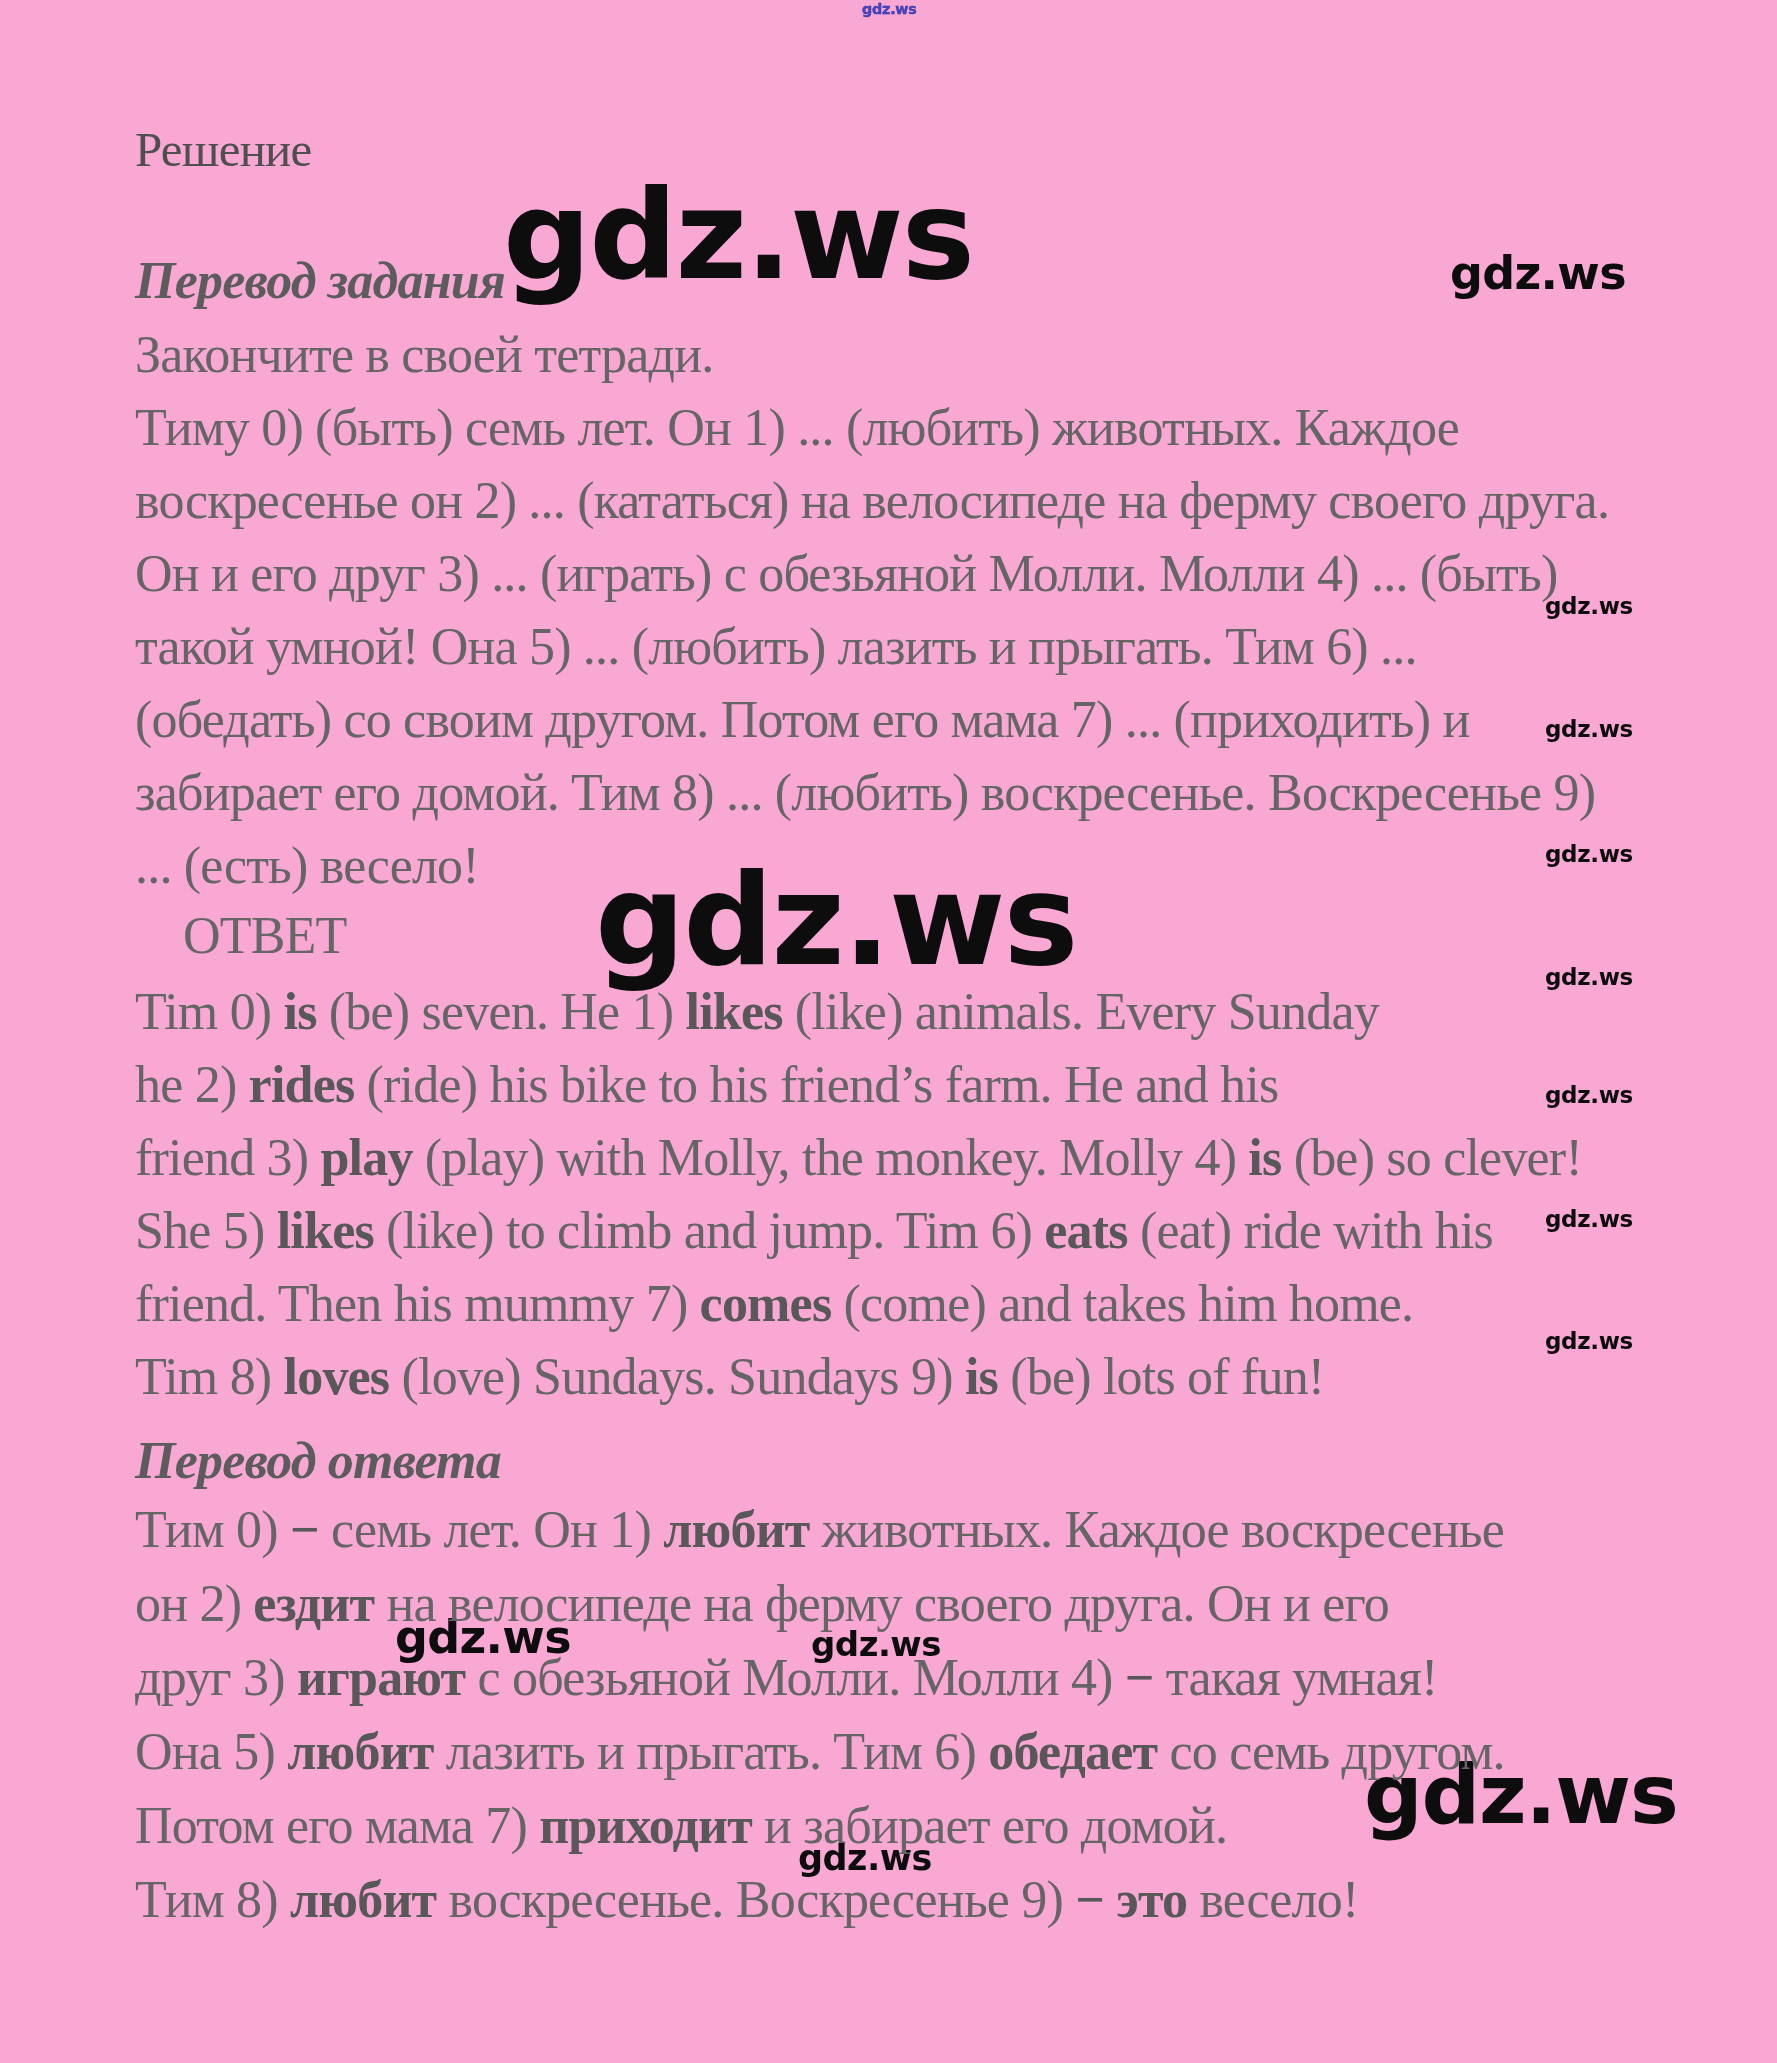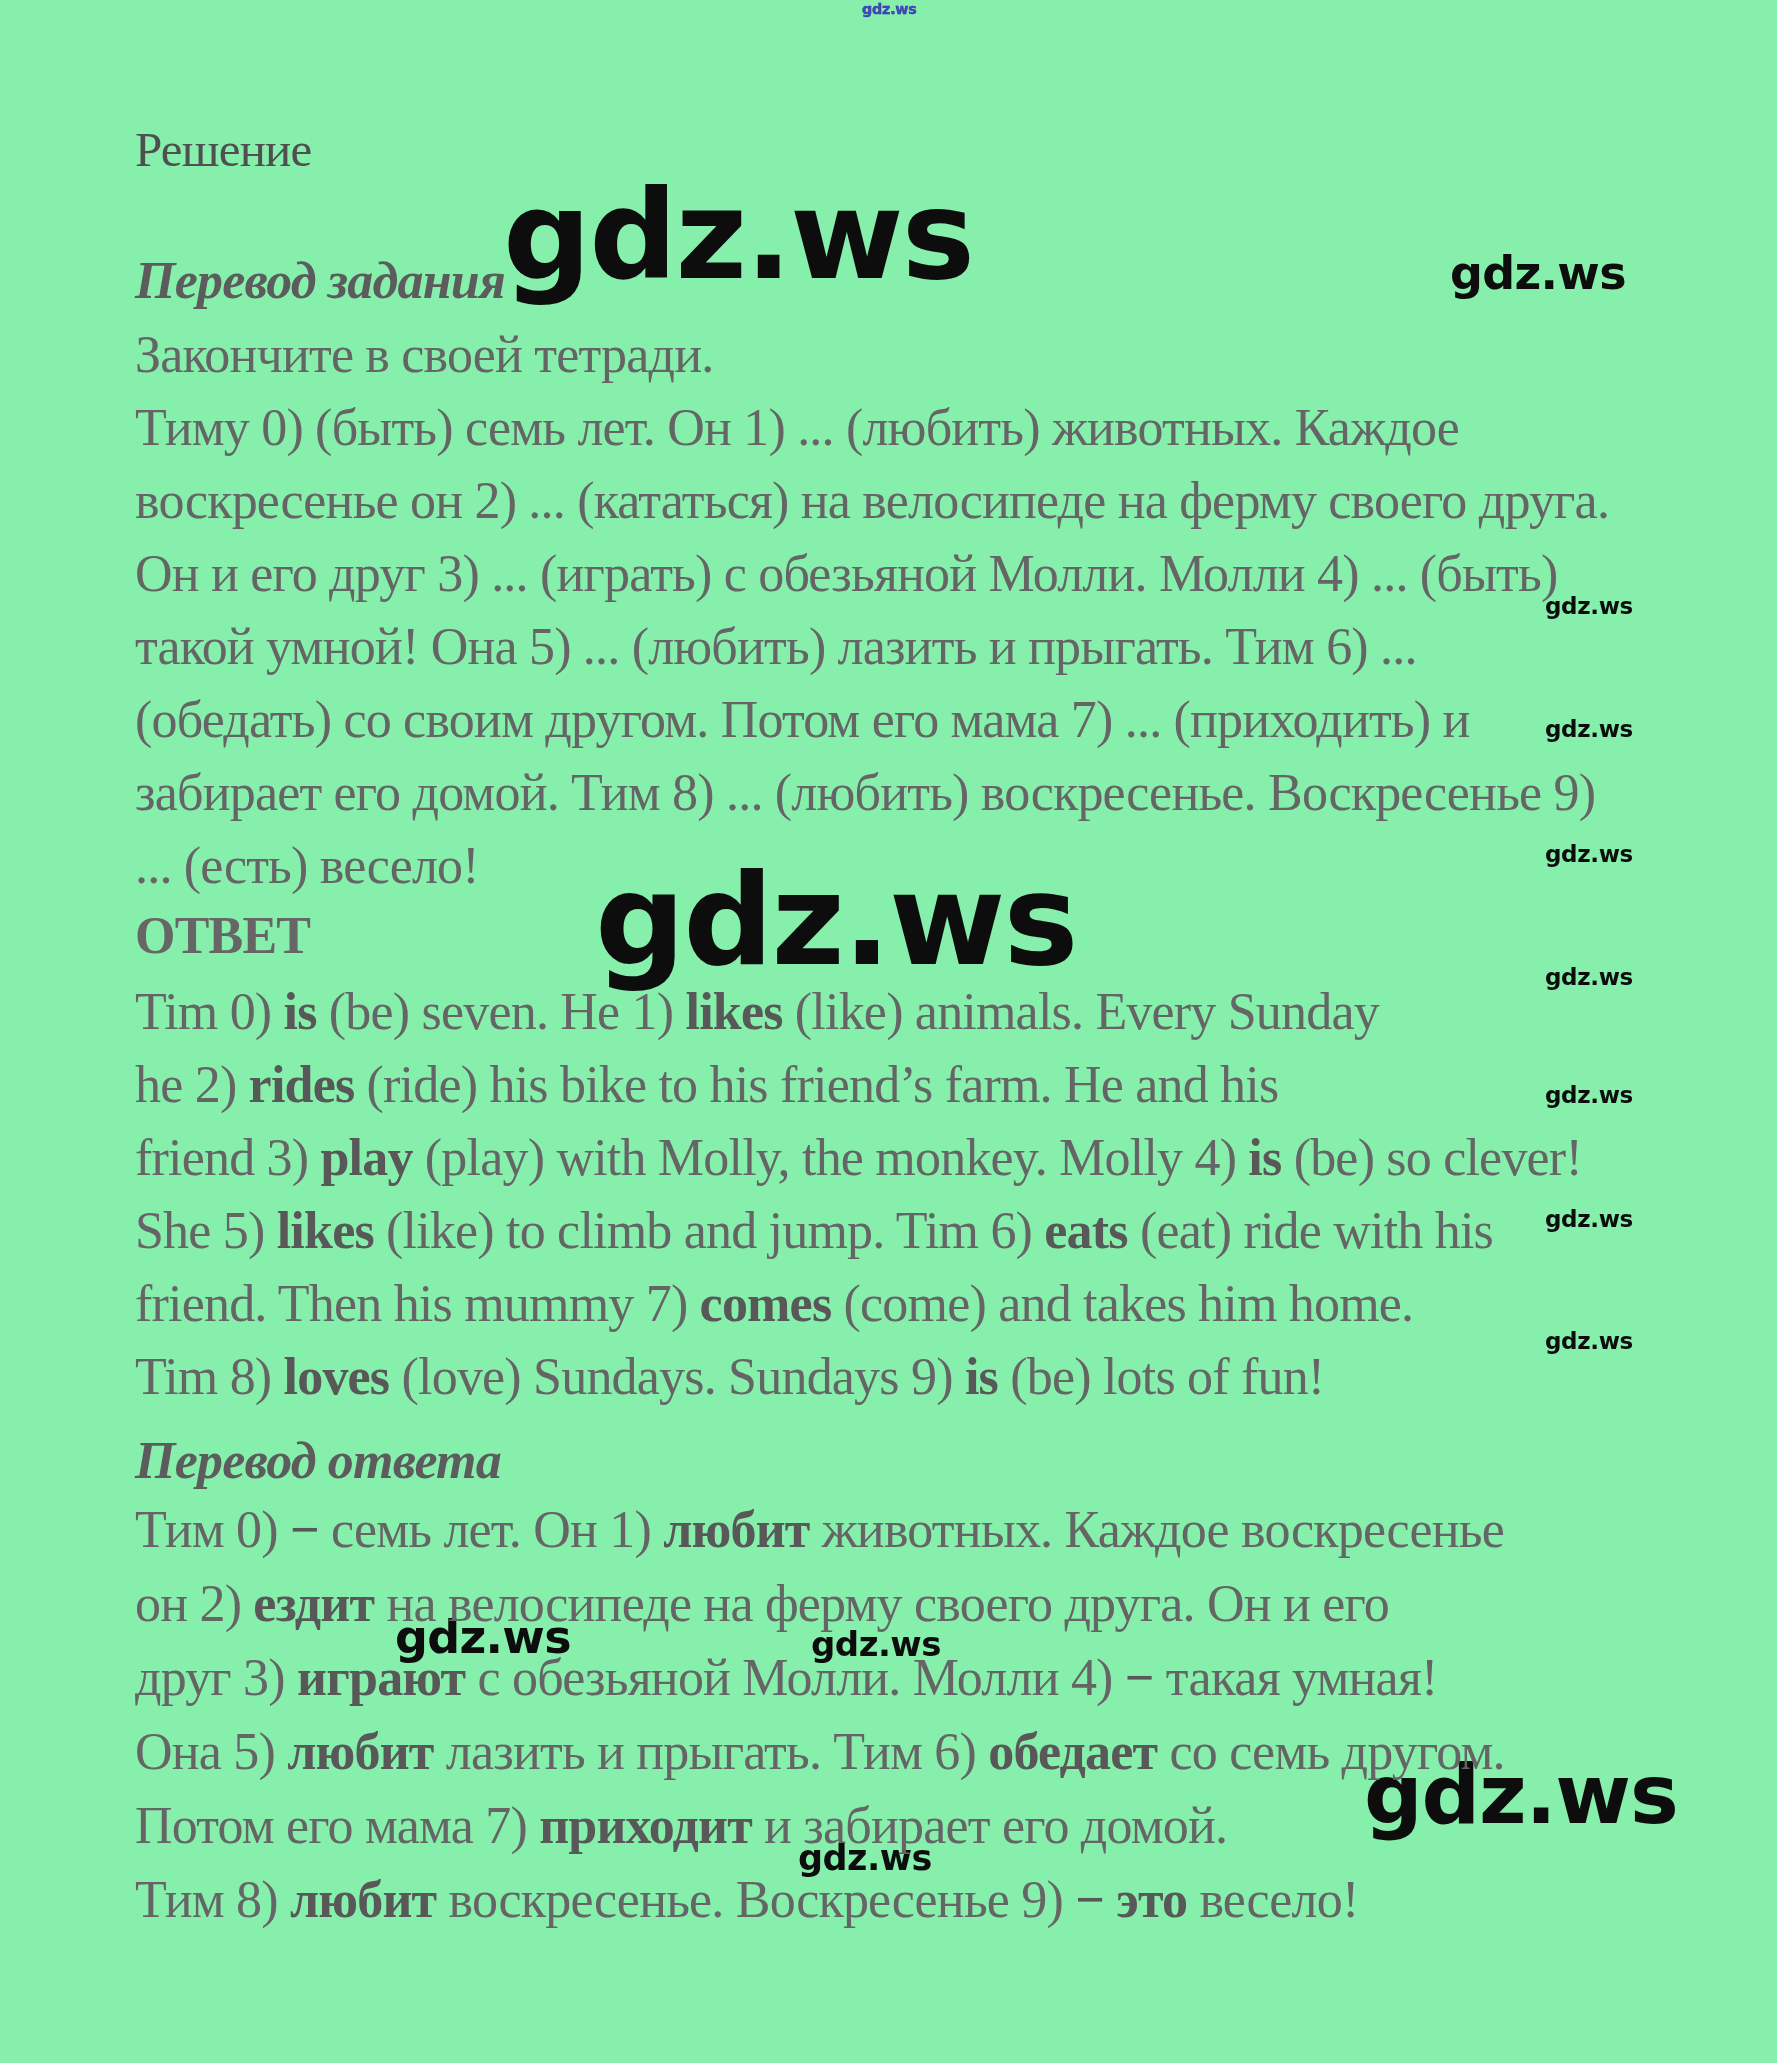--- a/index.html
+++ b/index.html
@@ -1,37 +1,37 @@
 <!DOCTYPE html>
 <html style="font-size:13.5px"><head>
 <meta charset="utf-8">
 <style>
   html, body { margin: 0; padding: 0; background: #ffffff; }
   .page {
     position: relative;
     width: 1778px;
     height: 2064px;
-    background: #86efac;
+    background: #f9a8d4;
     overflow: hidden;
     font-family: "Liberation Serif", serif;
   }
   
   .txt {
     position: absolute;
     left: 135px;
     white-space: nowrap;
     color: #656565;
     font-size: 52px;
     line-height: 73px;
     letter-spacing: -0.8px;
   }
   .txt b { font-weight: bold; color: #585858; }
   .title { top: 113px; font-size: 49px; color: #4f4f4f; text-align: right; }
   .h-bi { font-weight: bold; font-style: italic; color: #5c5c5c; }
-  .h-b  { font-weight: bold; color: #666666; }
+  .h-b  { font-weight: normal; color: #666666; margin-left: 48px; }
   .lines div { height: 73px; }
   .lines-ru div { height: 74px; }
   
   .wm {
     position: absolute;
     font-family: "DejaVu Sans", sans-serif;
     font-weight: 600;
     color: #0d0d0d;
     line-height: 1;
     letter-spacing: -0.015em;

